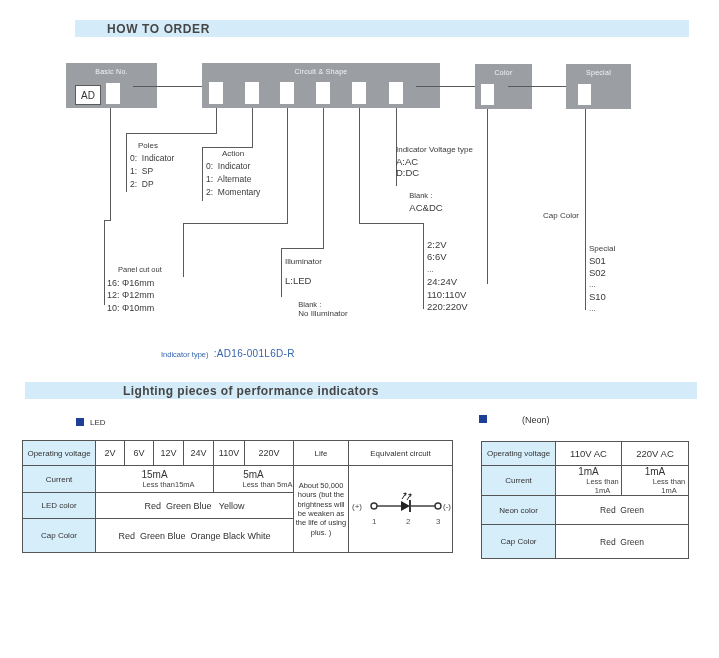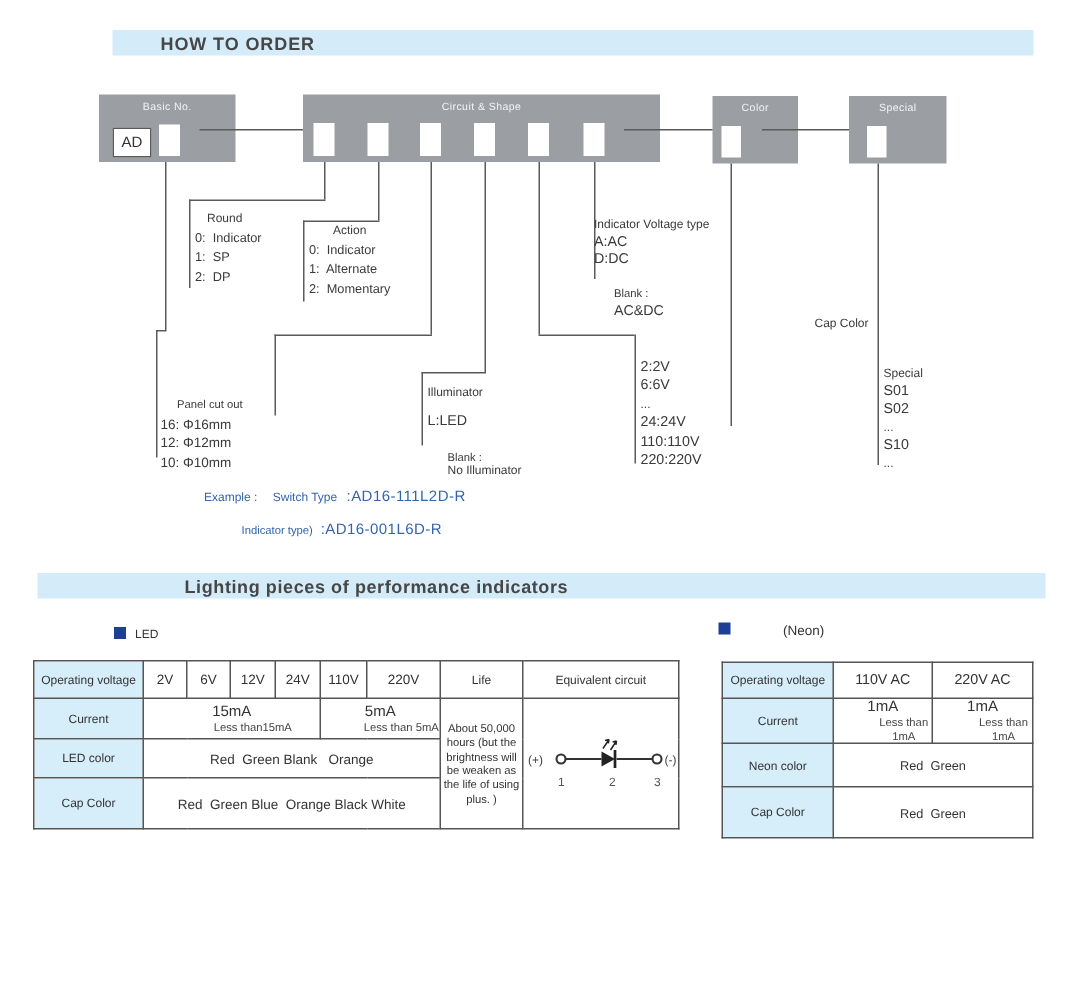--- a/index.html
+++ b/index.html
@@ -93,21 +93,21 @@
   <div class="hl" style="left:359px;top:223px;width:64px;"></div>
   <div class="vl" style="left:423px;top:223px;height:86px;"></div>
 
   <div class="vl" style="left:396px;top:108px;height:78px;"></div>
 
   <div class="vl" style="left:487px;top:109px;height:175px;"></div>
 
   <div class="vl" style="left:585px;top:109px;height:201px;"></div>
 
   <div class="ann" style="left:130px;top:139px;line-height:13px;font-size:8.5px;">
-    <div class="ttl" style="padding-left:8px;">Round</div>
+    <div class="ttl" style="padding-left:8px;">Poles</div>
     <div>0:  Indicator</div>
     <div>1:  SP</div>
     <div>2:  DP</div>
   </div>
 
   <div class="ann" style="left:206px;top:147px;line-height:13px;font-size:8.5px;">
     <div class="ttl" style="padding-left:16px;">Action</div>
     <div>0:  Indicator</div>
     <div>1:  Alternate</div>
     <div>2:  Momentary</div>
@@ -153,25 +153,20 @@
 
   <div class="ann" style="left:589px;top:243px;line-height:12px;">
     <div>Special</div>
     <div style="font-size:9.5px;">S01</div>
     <div style="font-size:9.5px;">S02</div>
     <div style="font-size:8px;">...</div>
     <div style="font-size:9.5px;">S10</div>
     <div style="font-size:8px;">...</div>
   </div>
 
-  <div class="ann blue" style="left:136px;top:326px;">
-    <span>Example :</span>
-    <span style="margin-left:8px;">Switch Type</span>
-    <span class="pn" style="margin-left:4px;">:AD16-111L2D-R</span>
-  </div>
   <div class="ann blue" style="left:161px;top:348px;">
     <span style="font-size:7.5px;">Indicator type)</span>
     <span class="pn" style="margin-left:3px;">:AD16-001L6D-R</span>
   </div>
 
   <div class="banner" style="left:25px;top:382px;width:672px;height:17px;">
     <span style="padding-left:98px;font-size:12px;letter-spacing:.4px;">Lighting pieces of performance indicators</span>
   </div>
 
   <div class="bullet" style="left:76px;top:418px;"></div>
@@ -226,21 +221,21 @@
             <circle cx="87" cy="20" r="3" fill="#fff" stroke="#333" stroke-width="1.4"></circle>
             <text x="92" y="23" font-size="8" fill="#444">(-)</text>
             <text x="21" y="38" font-size="8" fill="#555">1</text>
             <text x="55" y="38" font-size="8" fill="#555">2</text>
             <text x="85" y="38" font-size="8" fill="#555">3</text>
           </svg>
         </td>
       </tr>
       <tr style="height:26px;">
         <td class="lbl">LED color</td>
-        <td colspan="6" class="pre">Red  Green Blank   Orange</td>
+        <td colspan="6" class="pre">Red  Green Blue   Yellow</td>
       </tr>
       <tr style="height:34px;">
         <td class="lbl">Cap Color</td>
         <td colspan="6" class="pre">Red  Green Blue  Orange Black White</td>
       </tr>
     </tbody>
       </table>
   </div>
 
   <div class="bullet" style="left:479px;top:415px;"></div>

